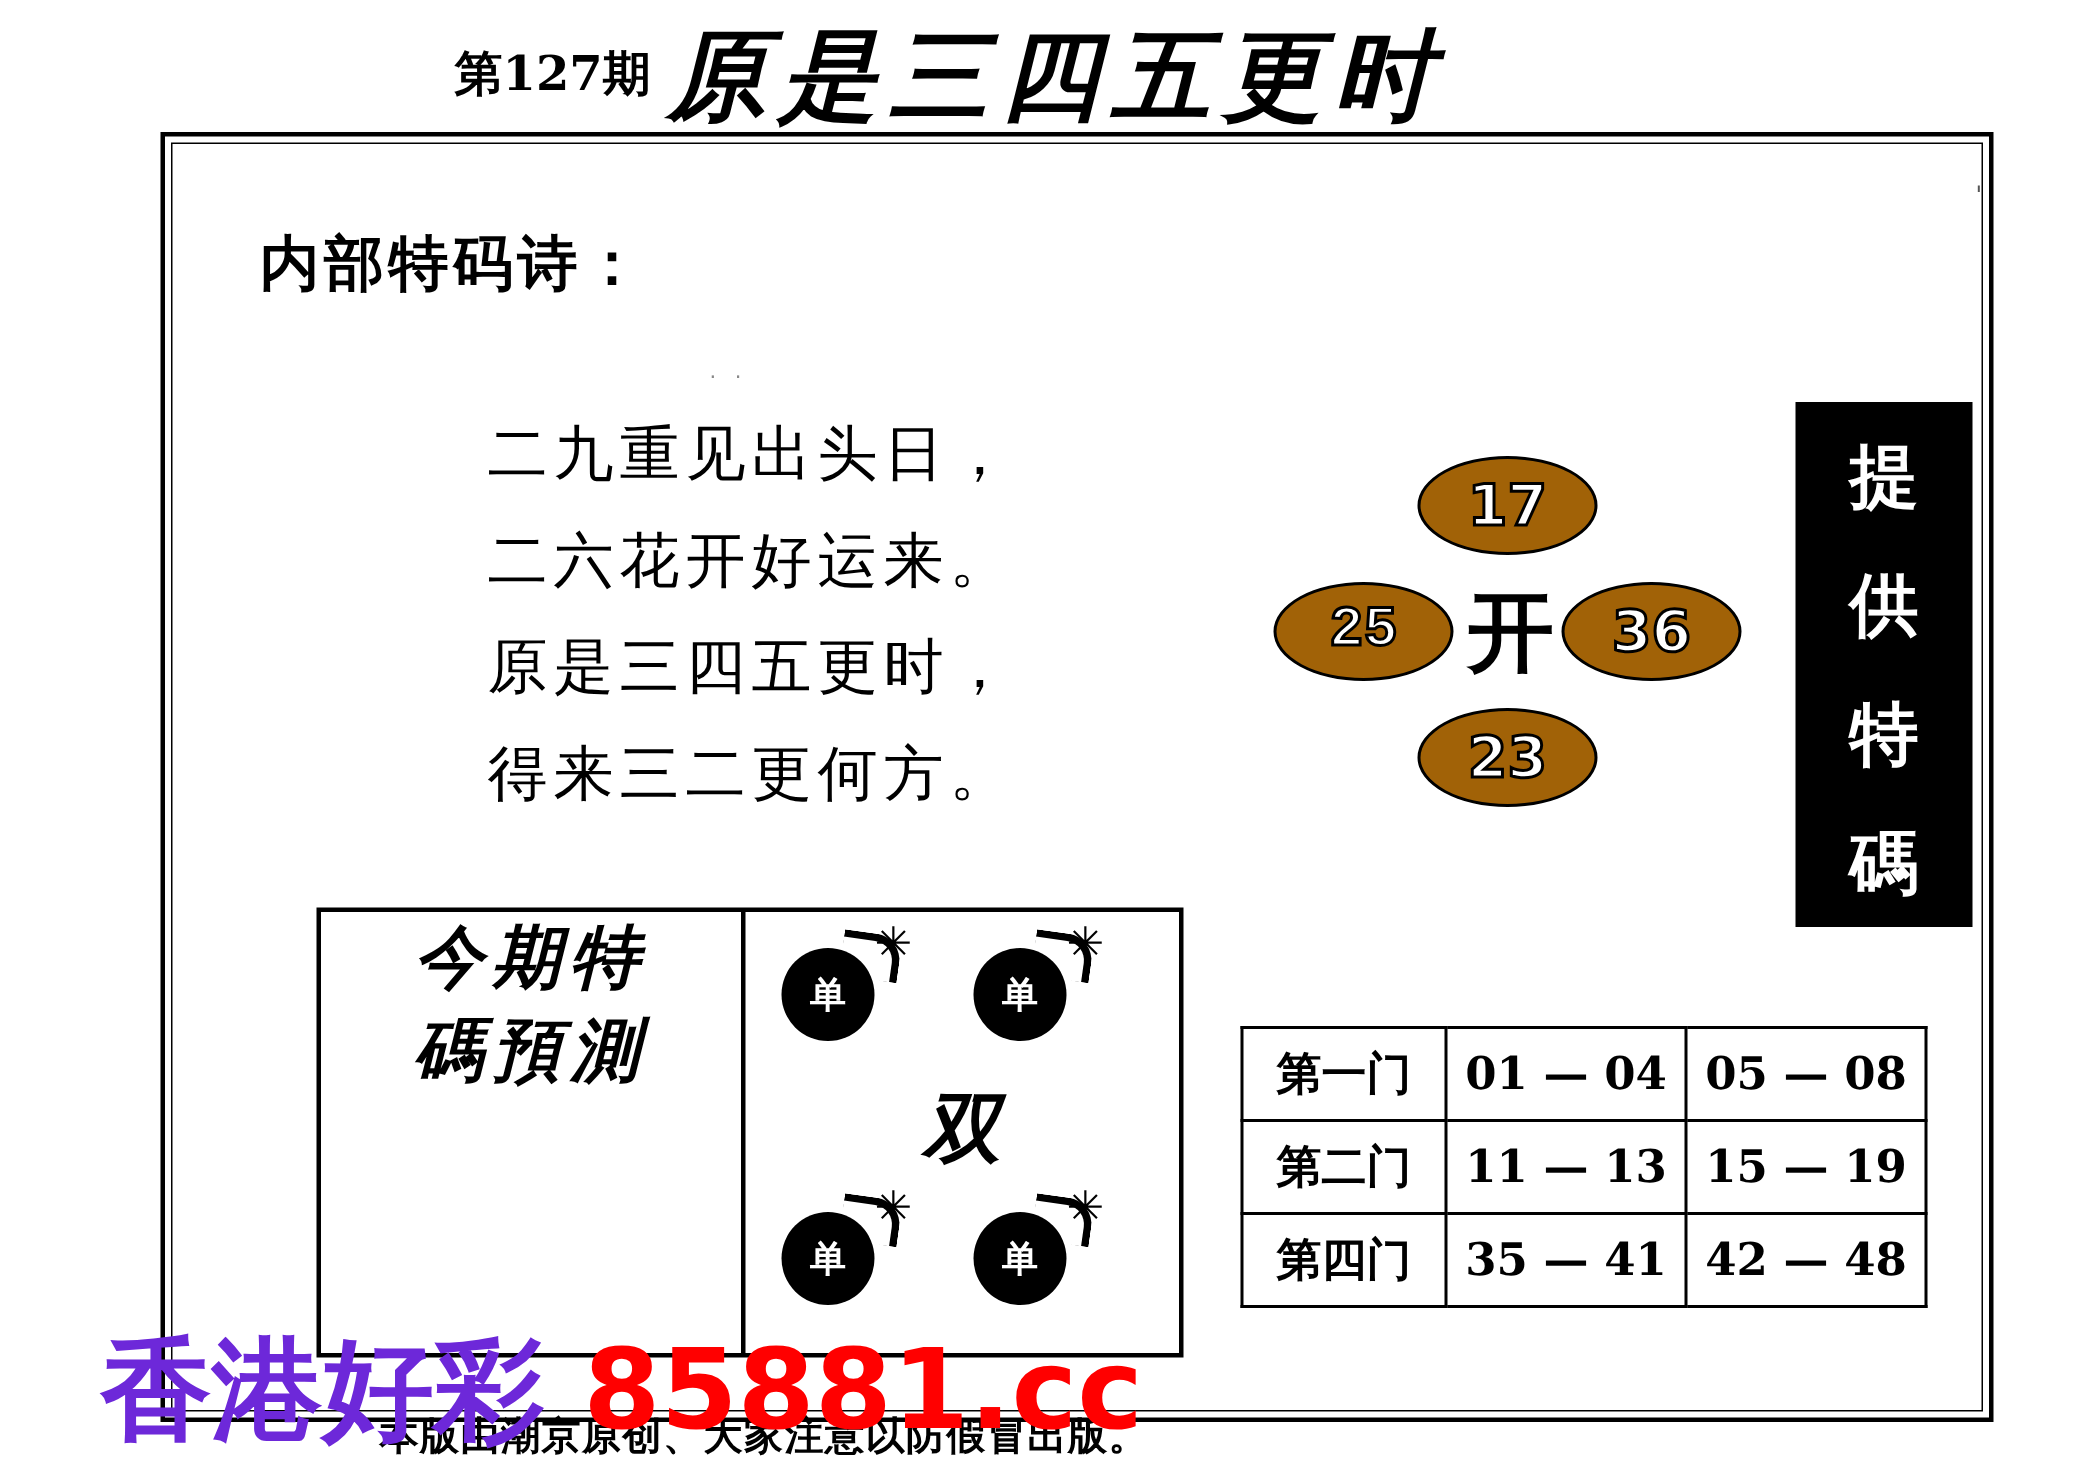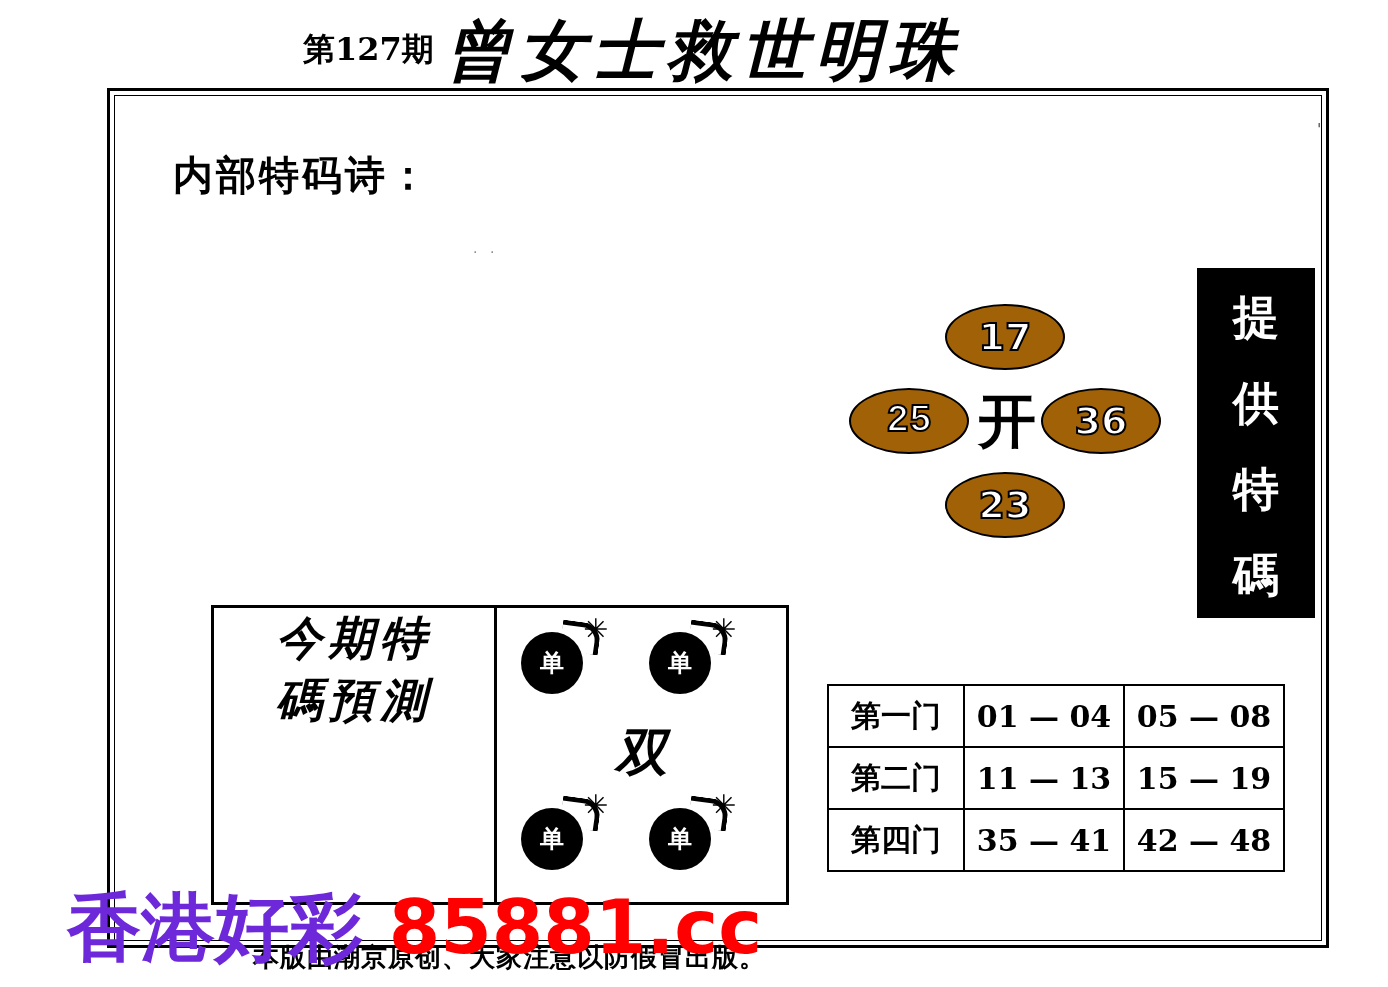--- a/index.html
+++ b/index.html
@@ -210,31 +210,37 @@
     position:absolute;left:1272px;top:120px;
     font-size:16px;color:#555;
   }
 </style>
 </head>
 <body>
 
 <div class="page">
 
   <div class="issue">第127期</div>
-  <div class="title">曾女士救世明珠</div>
+  <div class="title">原是三四五更时</div>
 
   <div class="frame">
     <div class="frame-inner"></div>
   </div>
 
   <div class="tick">'</div>
 
   <div class="poem-label">内部特码诗：</div>
   <div class="dots">. .</div>
 
+  <div class="poem">
+    <div>二九重见出头日，</div>
+    <div>二六花开好运来。</div>
+    <div>原是三四五更时，</div>
+    <div>得来三二更何方。</div>
+  </div>
 
   <div class="kai-wrap">
     <div class="ball top">17</div>
     <div class="ball left">25</div>
     <div class="kai-center">开</div>
     <div class="ball right">36</div>
     <div class="ball bottom">23</div>
   </div>
 
   <div class="banner">

